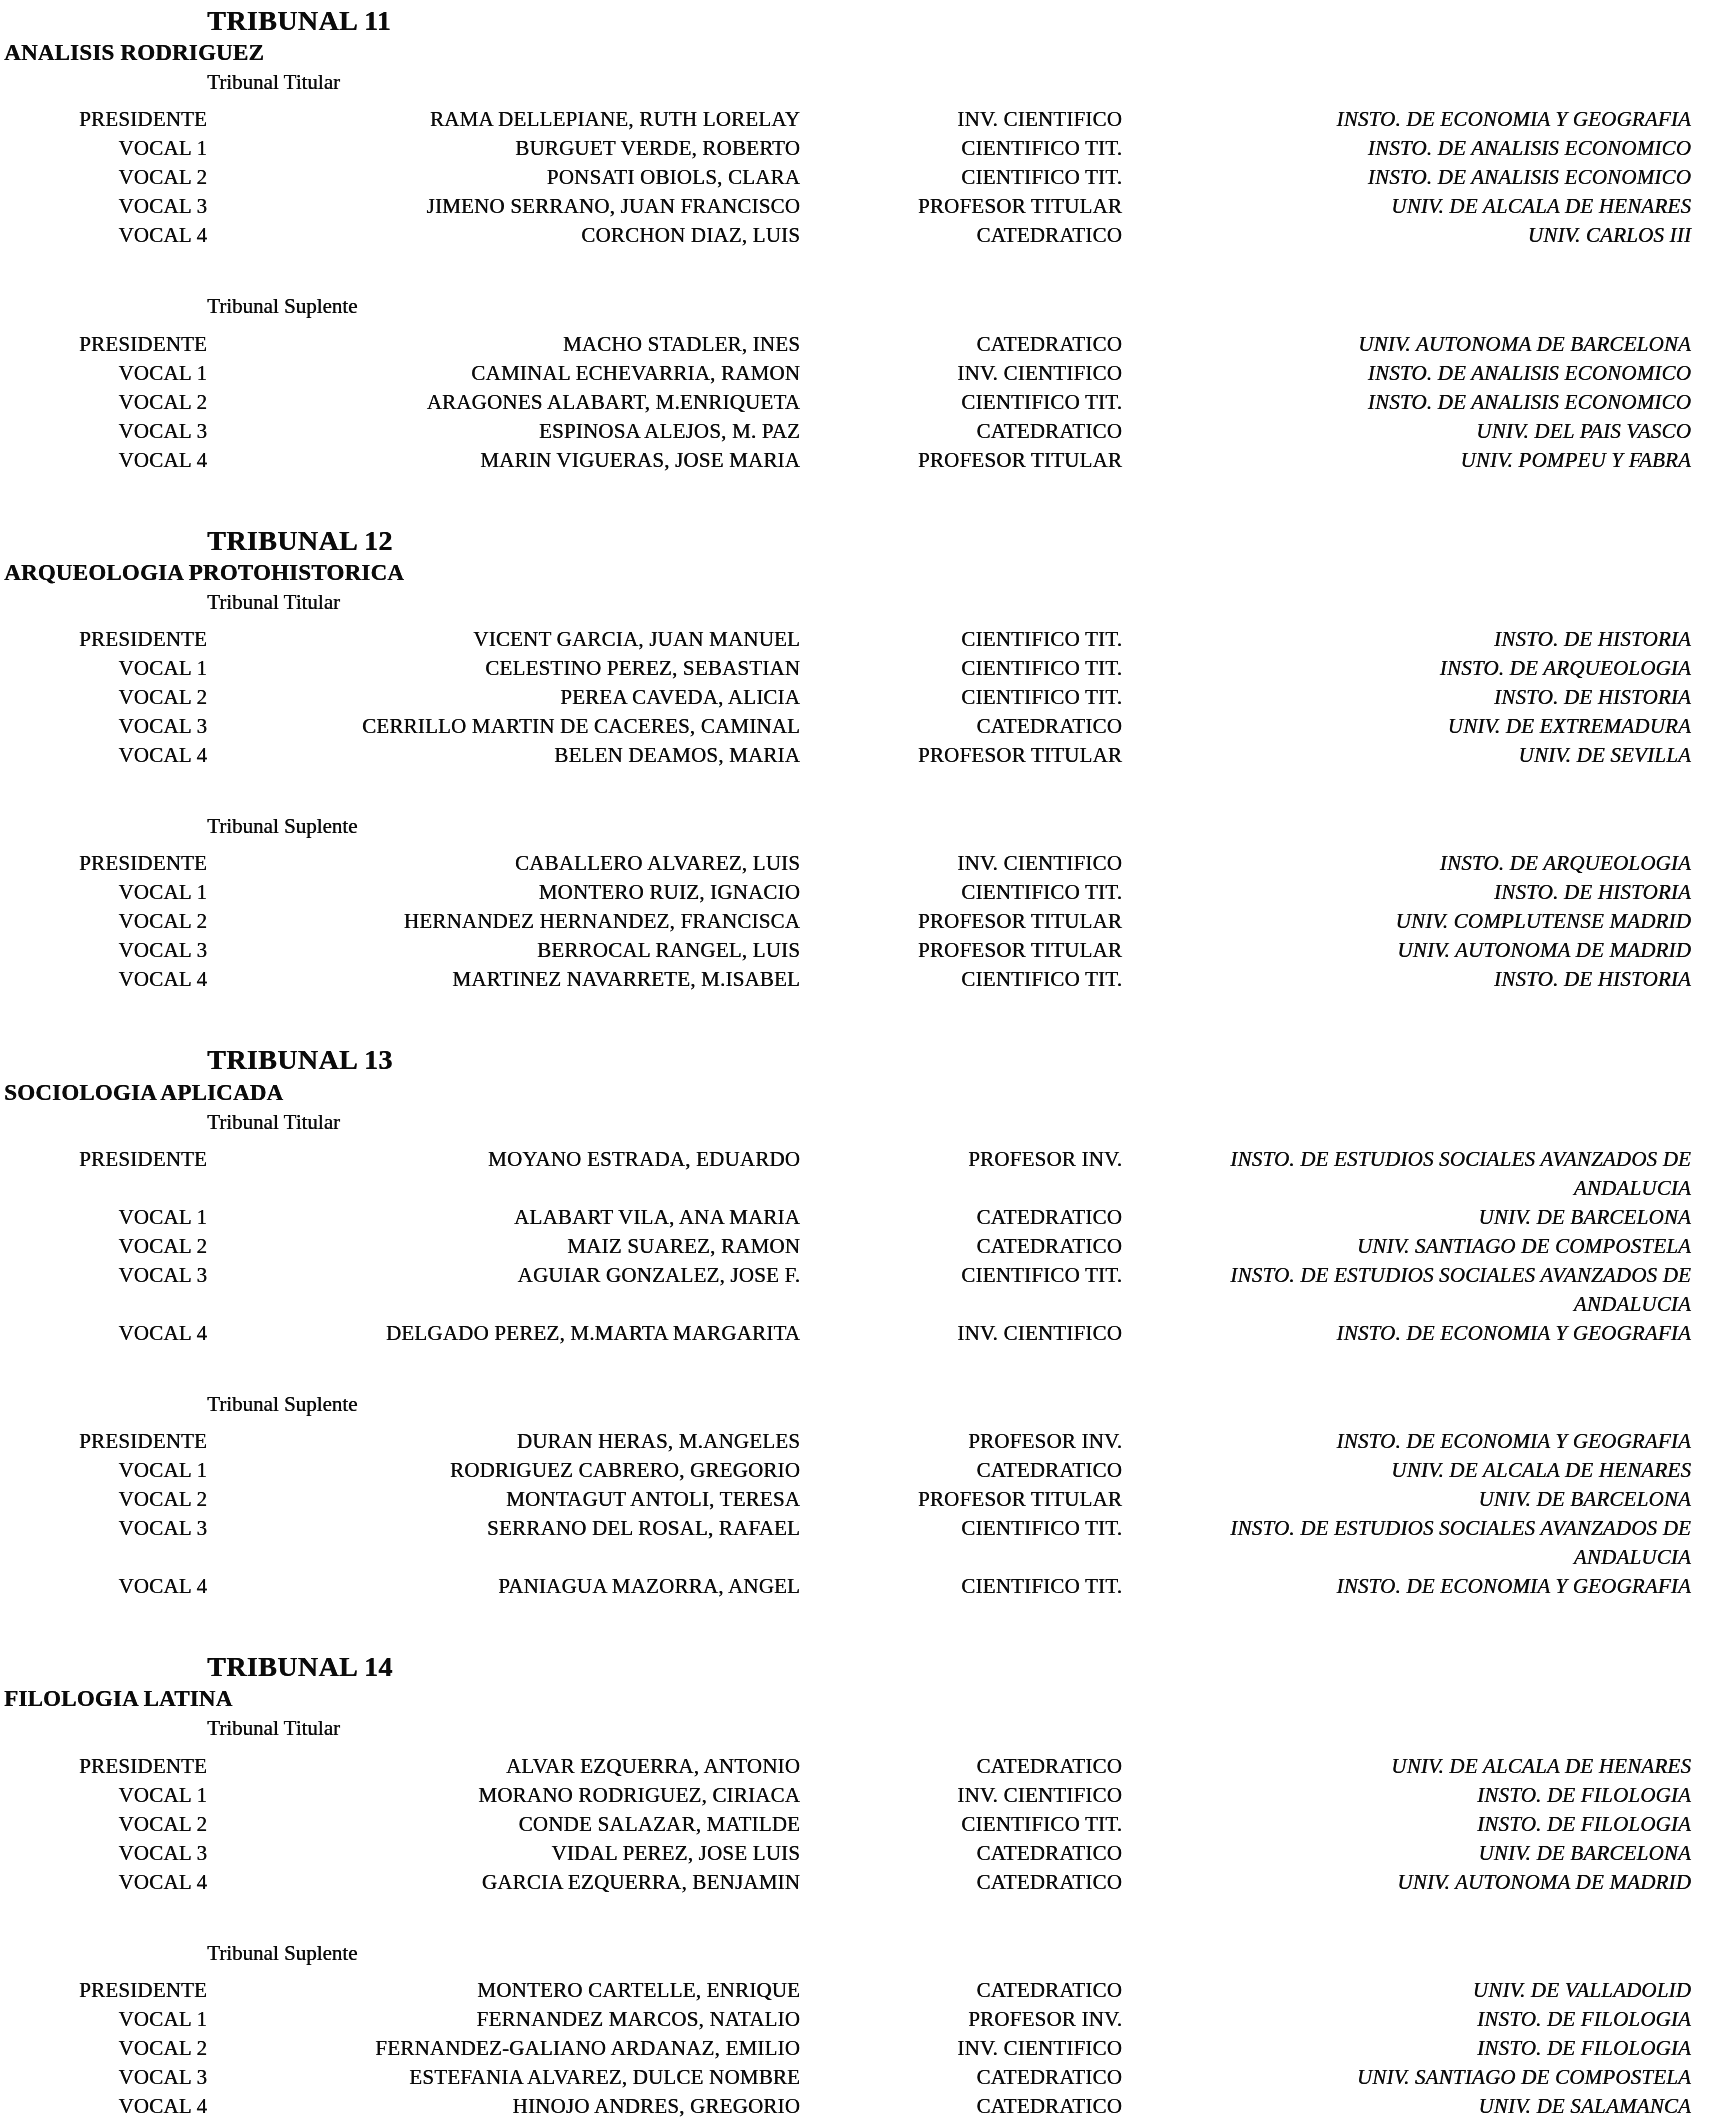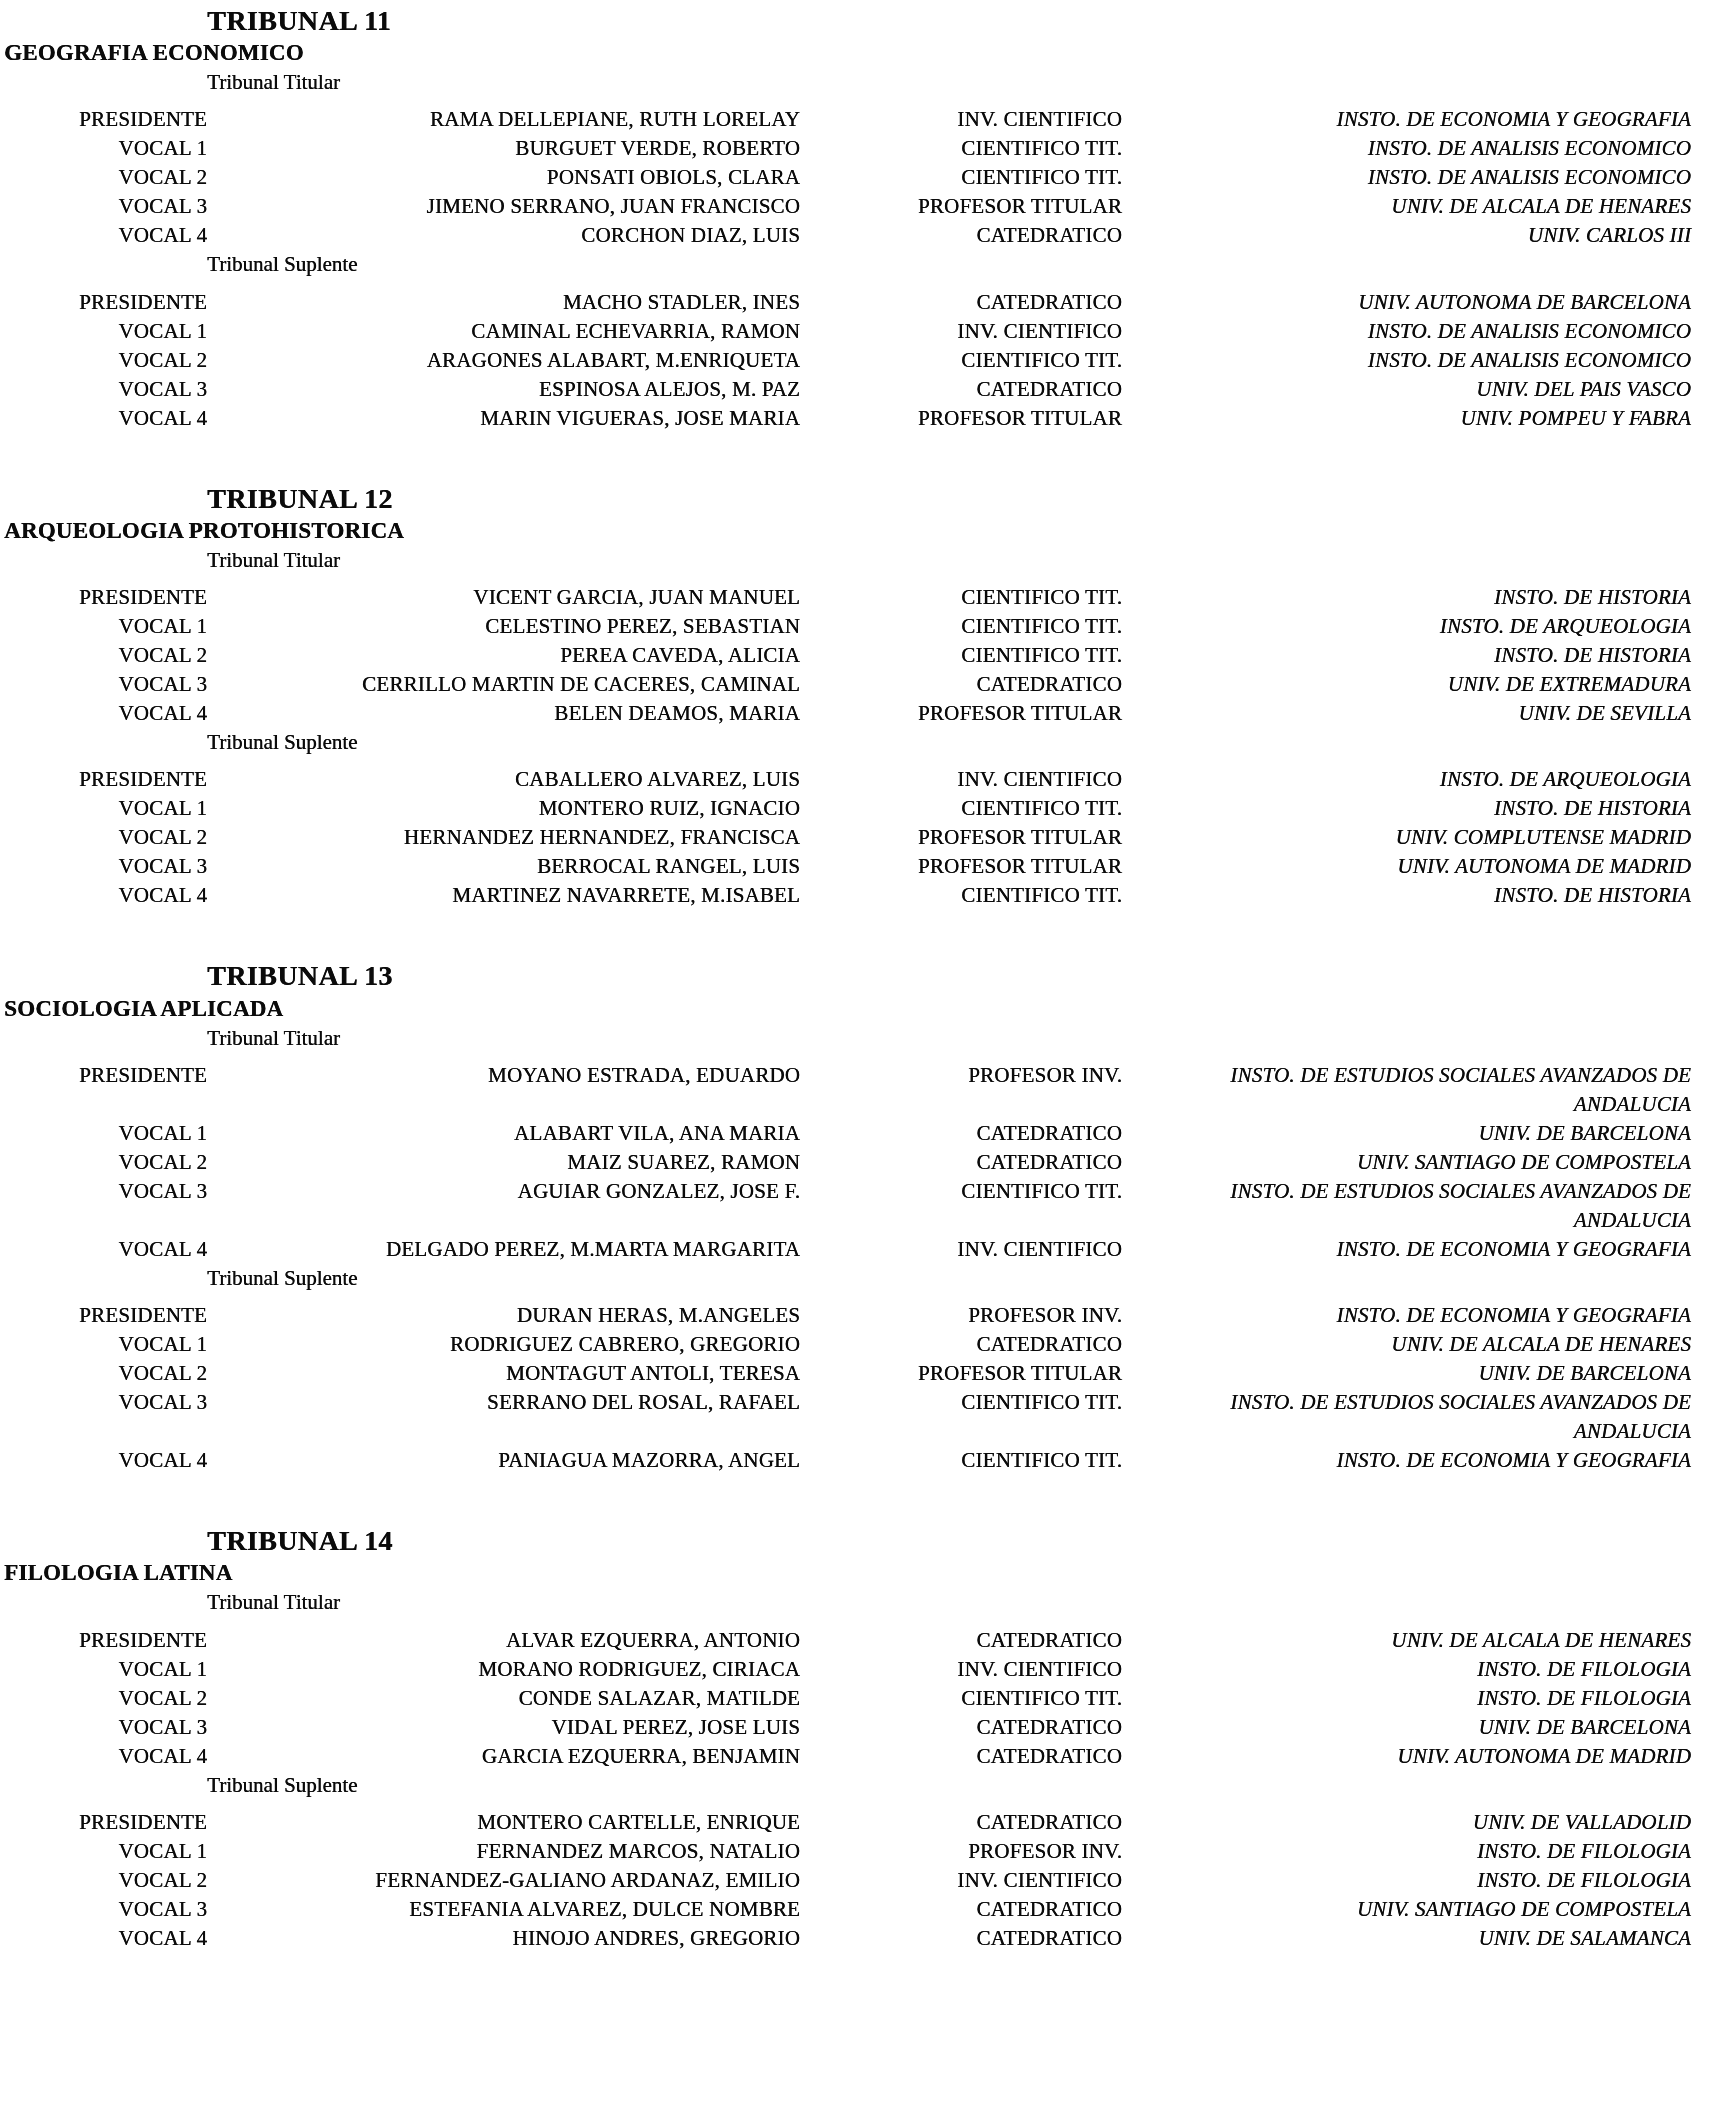--- a/index.html
+++ b/index.html
@@ -27,21 +27,21 @@
     line-height: 32.5px;
     padding-left: 203px;
     letter-spacing: 0.4px;
   }
   .subject-heading {
     font-size: 23px;
     font-weight: bold;
     line-height: 31px;
     letter-spacing: 0.2px;
   }
-  .tribunal-group + .tribunal-group { }
+  .tribunal-group + .tribunal-group { margin-top: 42px; }
   .group-label {
     font-size: 21px;
     line-height: 29px;
     padding-left: 203px;
     margin-bottom: 8.1px;
   }
   .member-row {
     display: grid;
     grid-template-columns: 203px 593px 322px 1fr;
     align-items: start;
@@ -58,21 +58,21 @@
     font-style: italic;
   }
 </style>
 </head>
 <body>
 
 <div class="page">
   <div id="doc-root">
       <div class="tribunal-section">
         <div class="tribunal-heading">TRIBUNAL 11</div>
-        <div class="subject-heading">GEOGRAFIA ECONOMICO</div>
+        <div class="subject-heading">ANALISIS RODRIGUEZ</div>
         <div class="tribunal-group">
           <div class="group-label">Tribunal Titular</div>
           <div class="member-row">
             <div class="cell role-cell">PRESIDENTE</div>
             <div class="cell name-cell">RAMA DELLEPIANE, RUTH LORELAY</div>
             <div class="cell title-cell">INV. CIENTIFICO</div>
             <div class="cell institution-cell">INSTO. DE ECONOMIA Y GEOGRAFIA</div>
           </div>
           <div class="member-row">
             <div class="cell role-cell">VOCAL 1</div>

